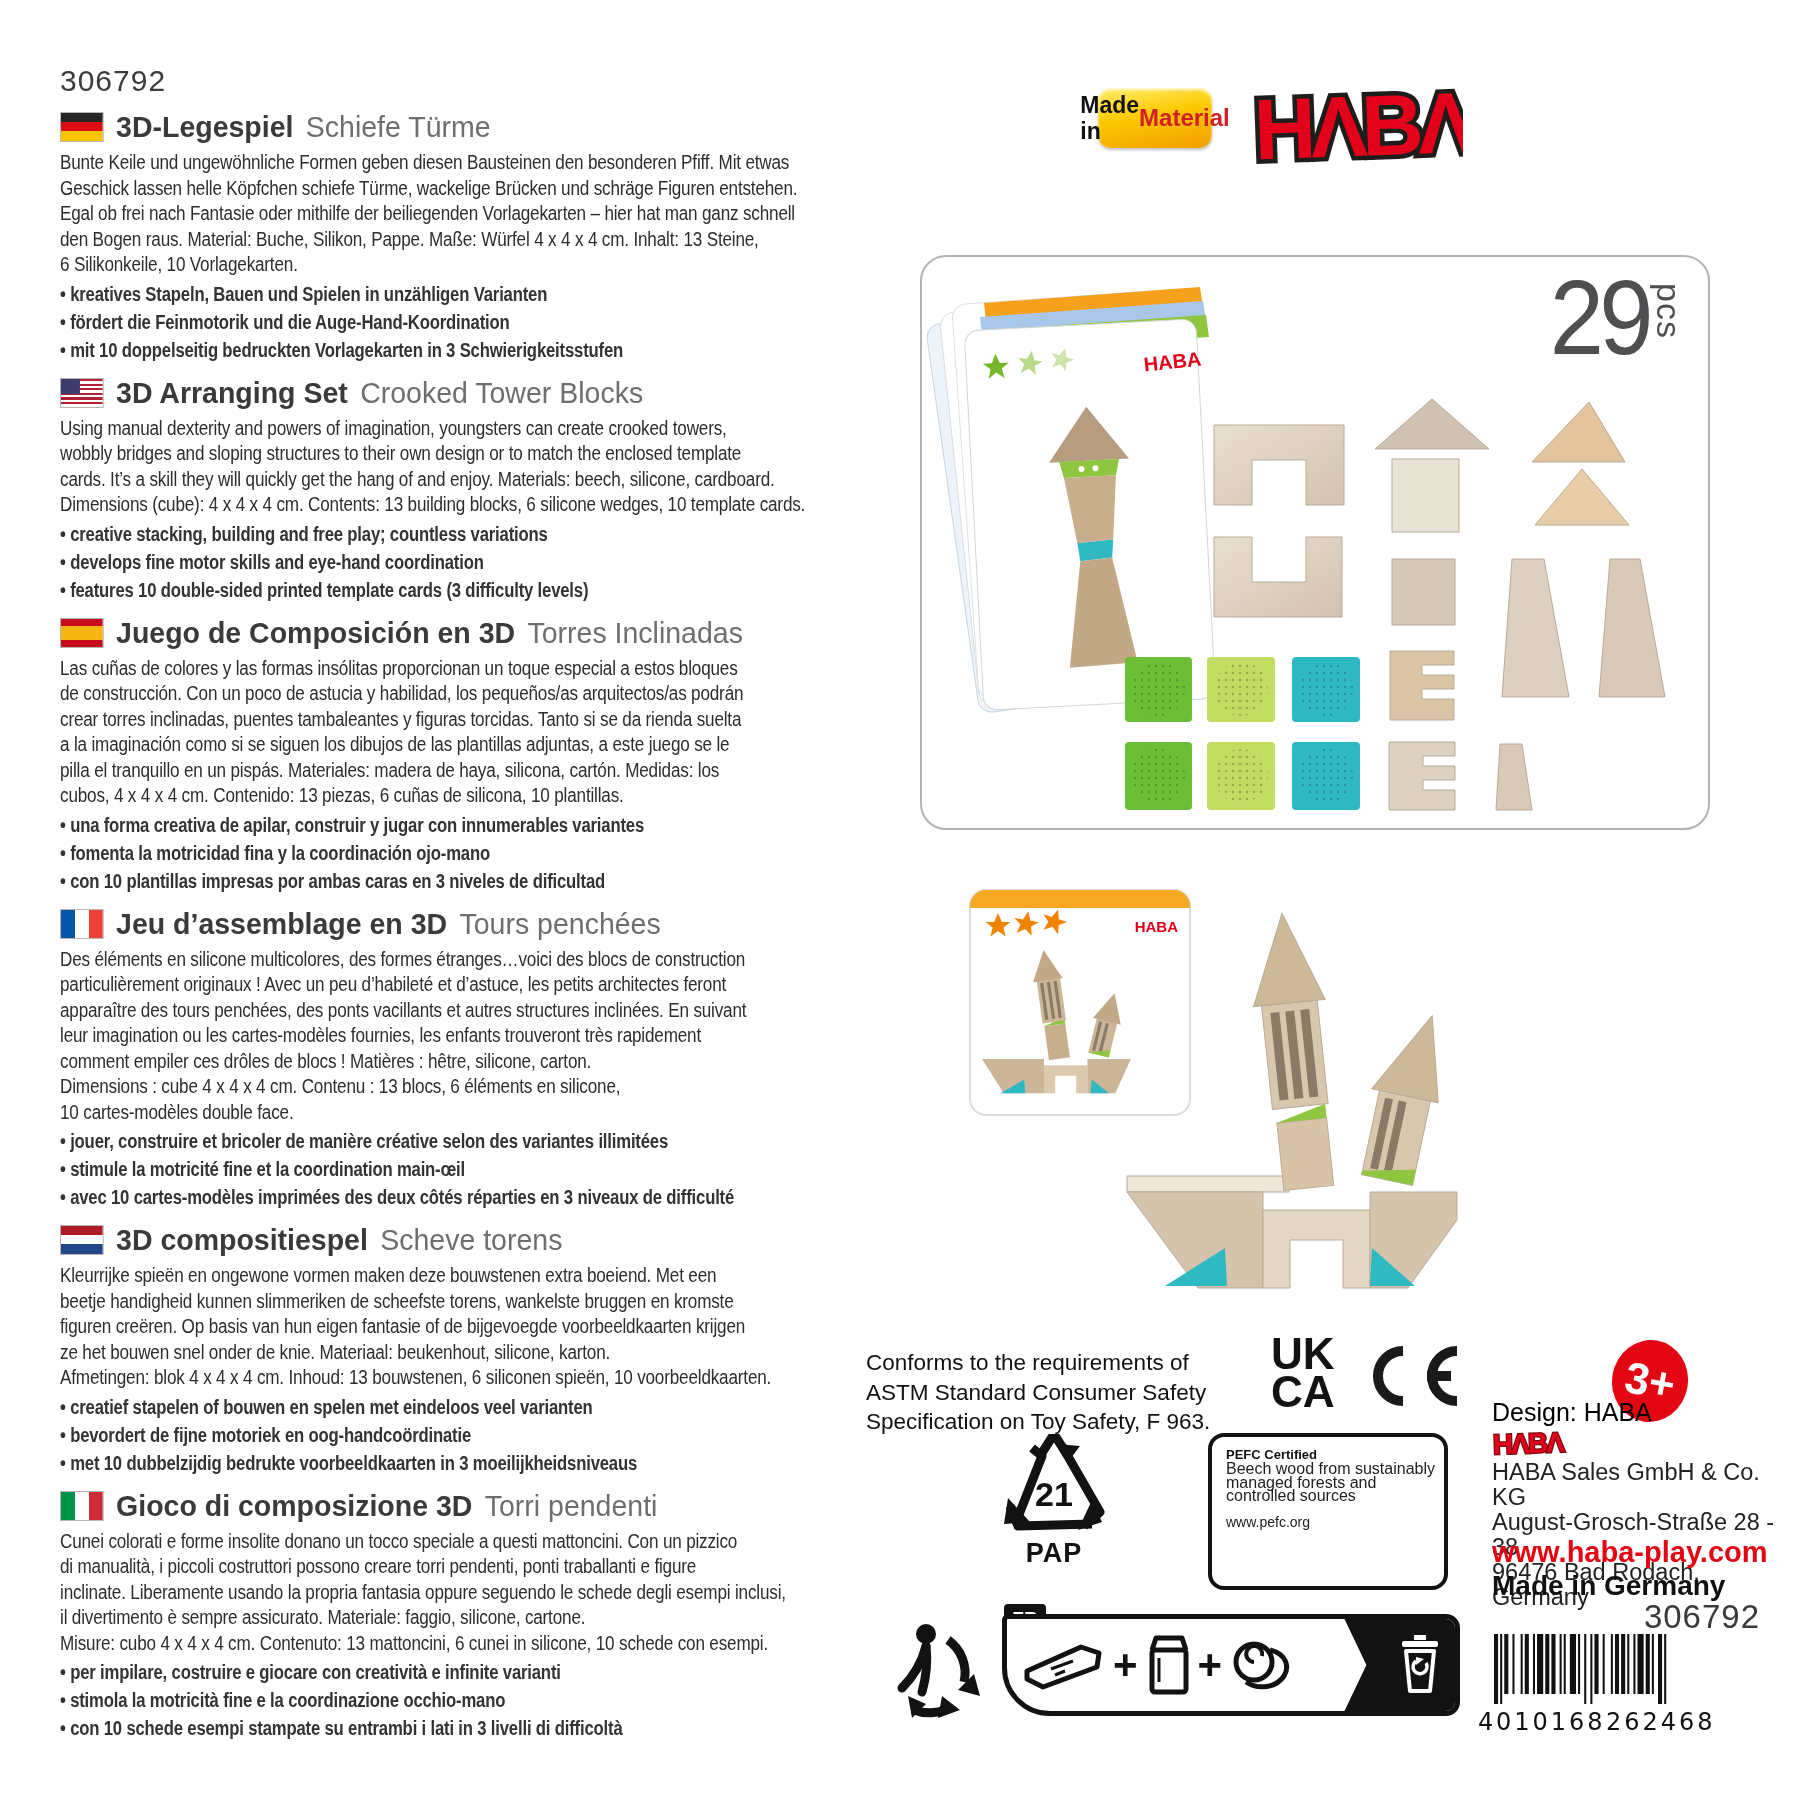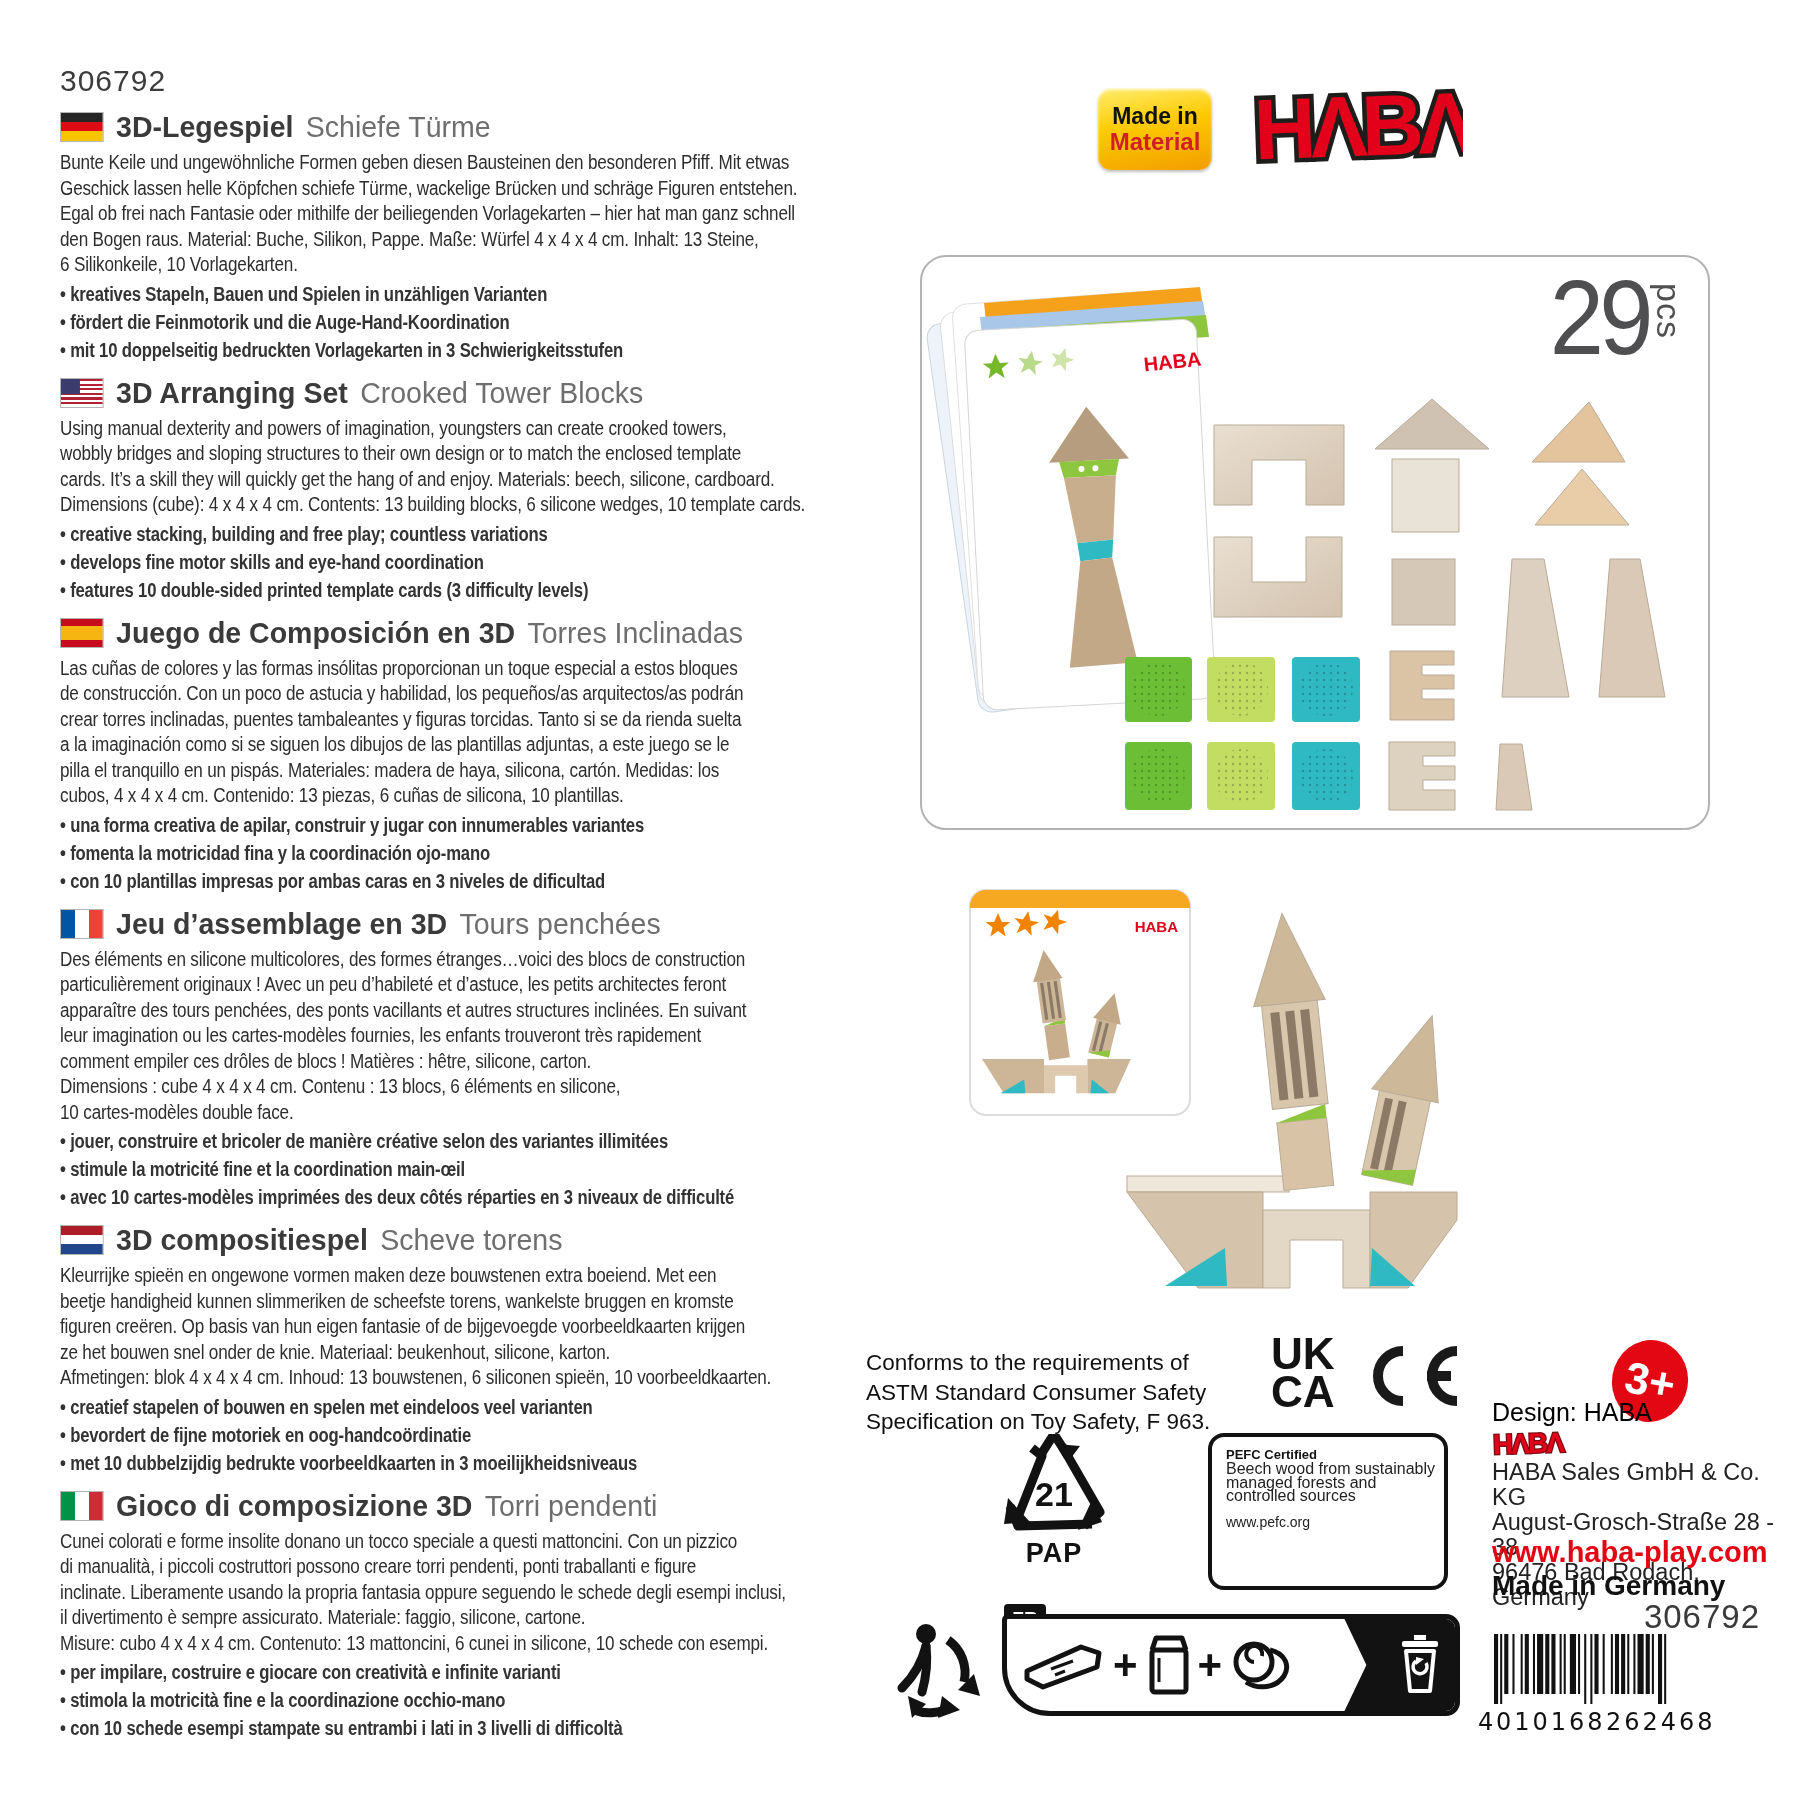--- a/index.html
+++ b/index.html
@@ -22,24 +22,24 @@
   .flag{width:46px;height:30px;flex:0 0 46px;border:1px solid #b5b5b5;box-sizing:border-box;position:relative;}
   .flag.de{background:linear-gradient(to bottom,#262626 0 33%,#dd0c15 33% 66%,#f6c500 66%);}
   .flag.us{background:repeating-linear-gradient(to bottom,#b22234 0 2.3px,#fff 2.3px 4.6px);}
   .flag.us::after{content:"";position:absolute;left:0;top:0;width:46%;height:55%;background:#3c3b6e;}
   .flag.es{background:linear-gradient(to bottom,#c60b1e 0 25%,#f6b511 25% 75%,#c60b1e 75%);}
   .flag.fr{background:linear-gradient(to right,#0055a4 0 33%,#fff 33% 66%,#ef4135 66%);}
   .flag.nl{background:linear-gradient(to bottom,#ae1c28 0 33%,#fff 33% 66%,#21468b 66%);}
   .flag.it{background:linear-gradient(to right,#009246 0 33%,#fff 33% 66%,#ce2b37 66%);}
 
   
-  .made-badge{left:1098px;top:88px;width:114px;height:82px;border-radius:13px;
+  .made-badge{left:1098px;top:88px;width:114px;height:60px;border-radius:13px;
     background:linear-gradient(170deg,#ffed6e 0%,#fcc900 45%,#f29d00 100%);
     box-shadow:0 2px 3px rgba(0,0,0,.25), inset 0 2px 3px rgba(255,255,255,.8);
-    display:flex;flex-direction:column;align-items:center;justify-content:center;line-height:26px;}
+    display:flex;flex-direction:row;align-items:center;justify-content:center;line-height:26px;}
   .made-badge .l1{font-size:23px;font-weight:bold;color:#111;}
   .made-badge .l2{font-size:24px;font-weight:bold;color:#d21f26;}
 
   
   .panel{left:920px;top:255px;width:790px;height:575px;border:2px solid #b3b3b3;border-radius:26px;box-sizing:border-box;background:#fff;}
   .pieces{position:absolute;right:20px;top:12px;display:flex;align-items:flex-start;}
   .pieces .num{font-size:106px;line-height:96px;color:#4f4f51;letter-spacing:-5px;transform:scaleX(0.92);transform-origin:100% 0;}
   .pieces .unit{writing-mode:vertical-rl;font-size:34px;color:#4f4f51;margin-top:14px;letter-spacing:1px;}
 
   

